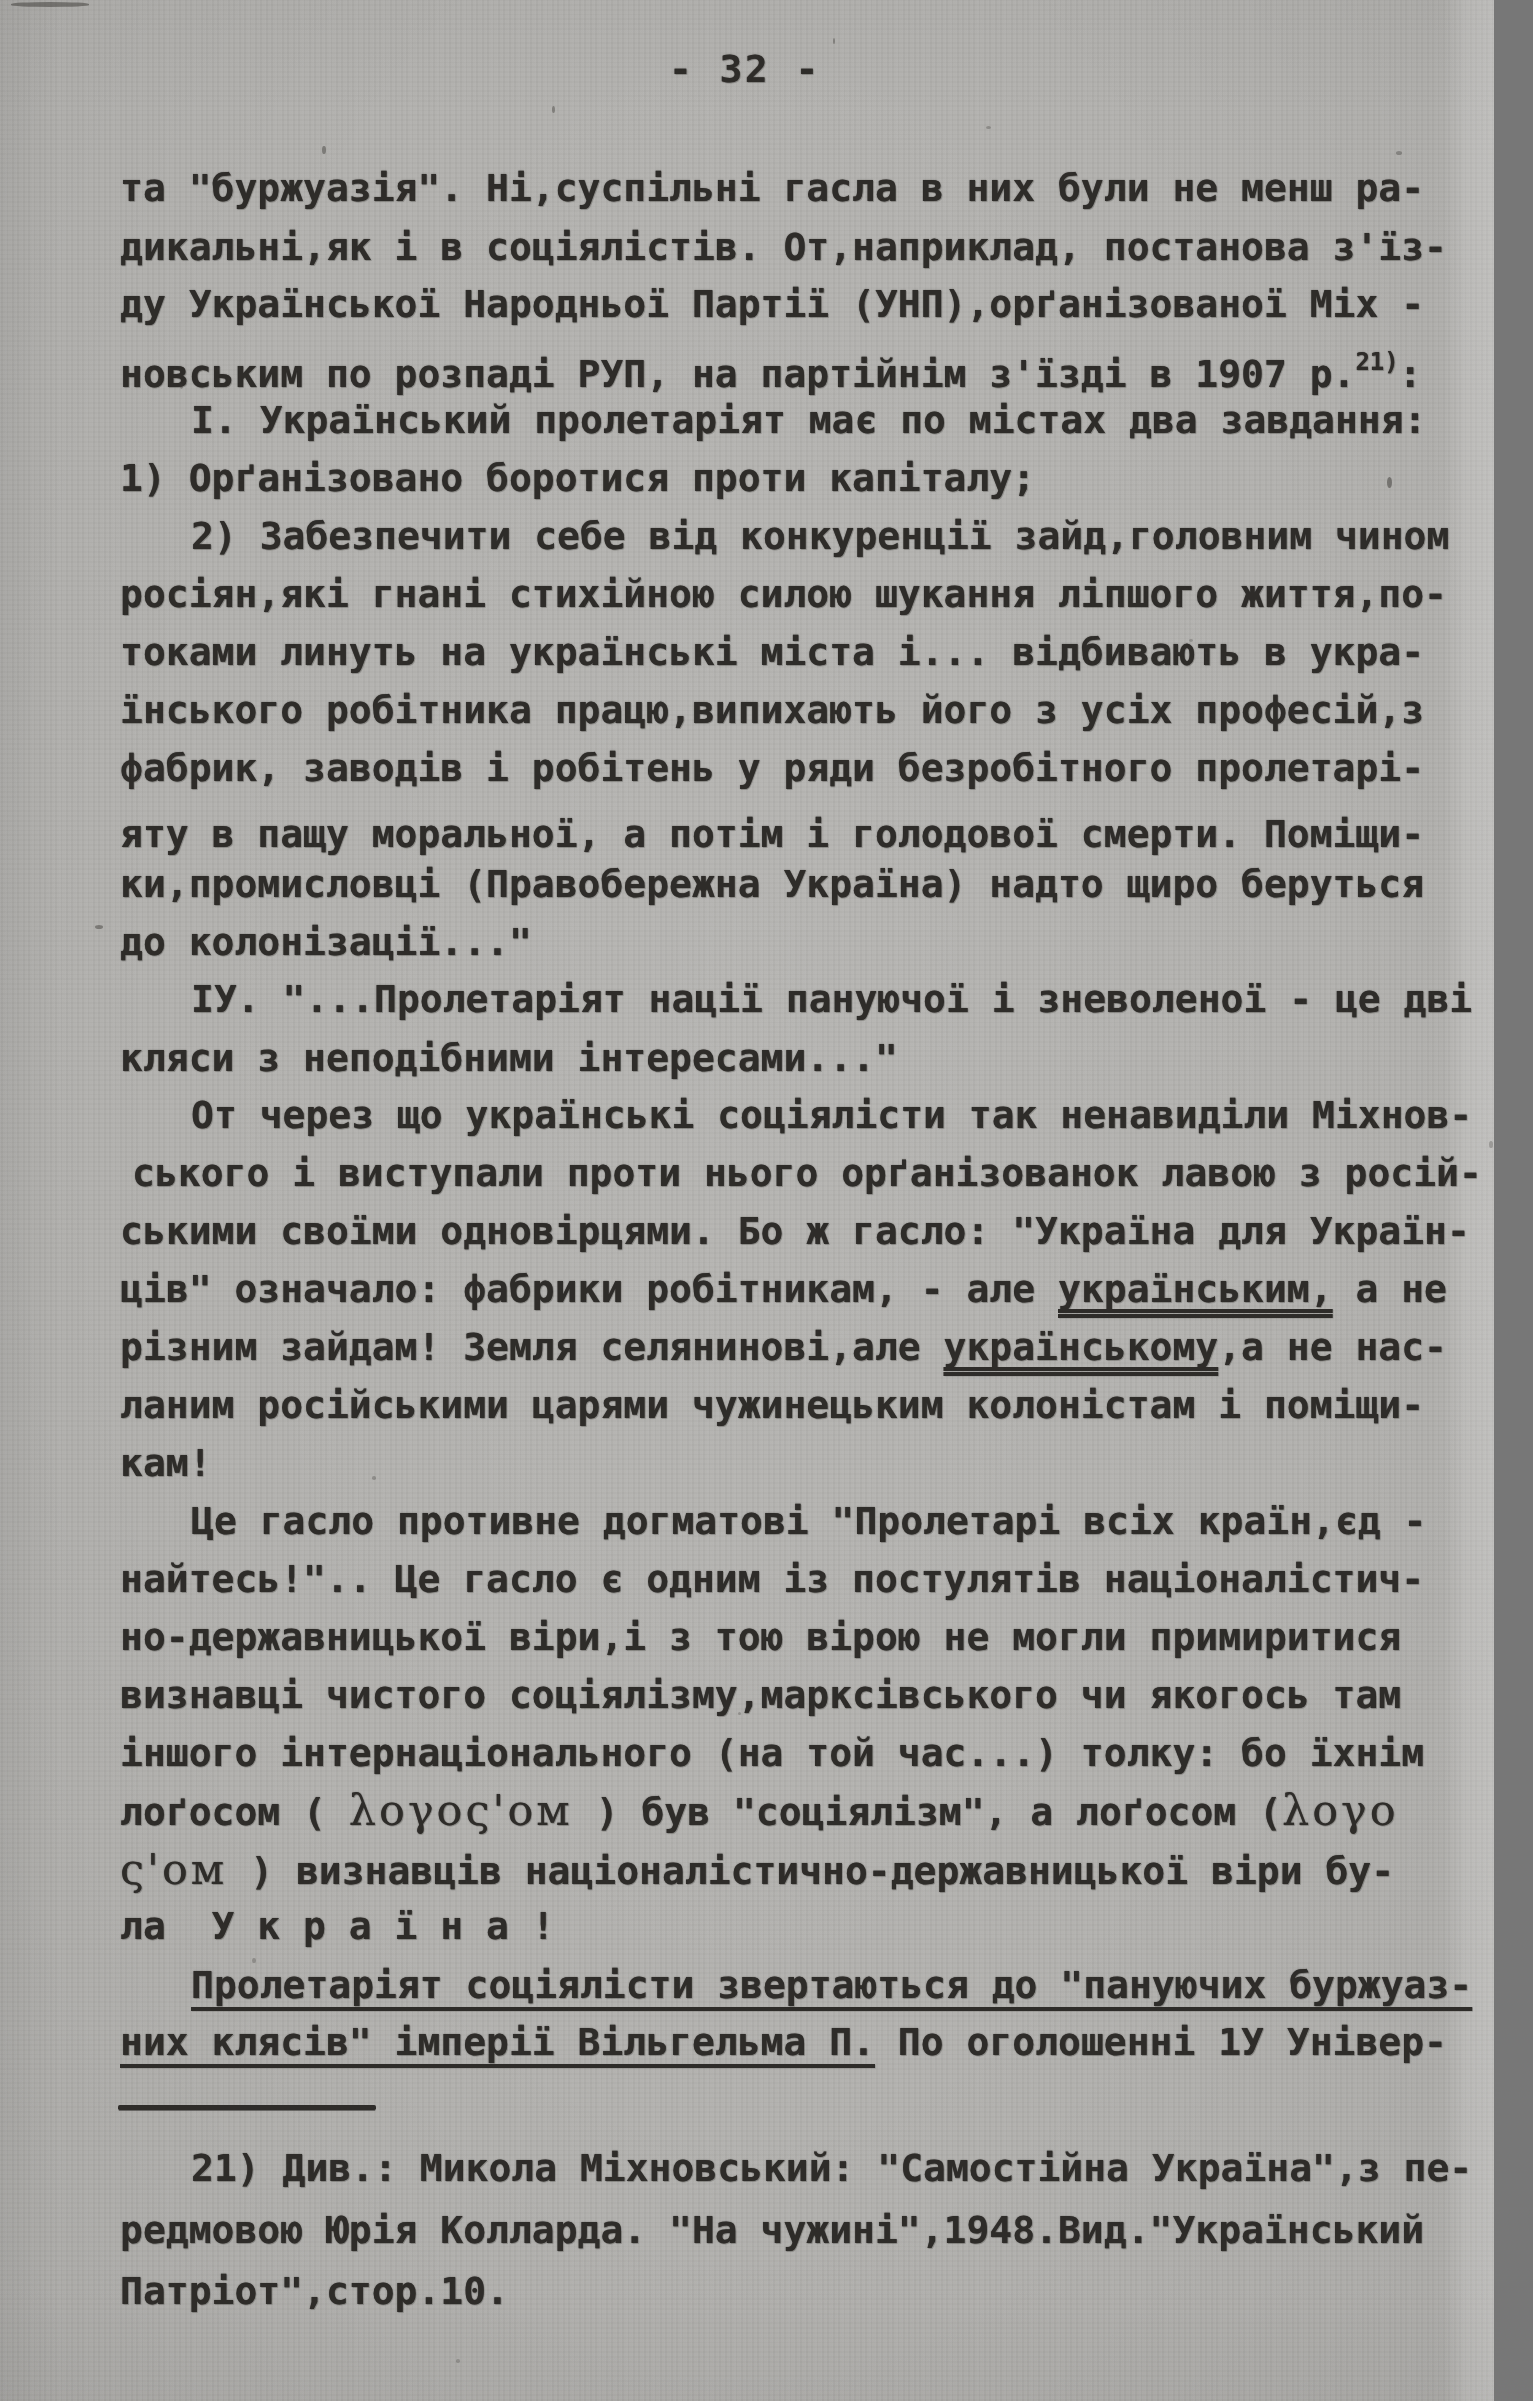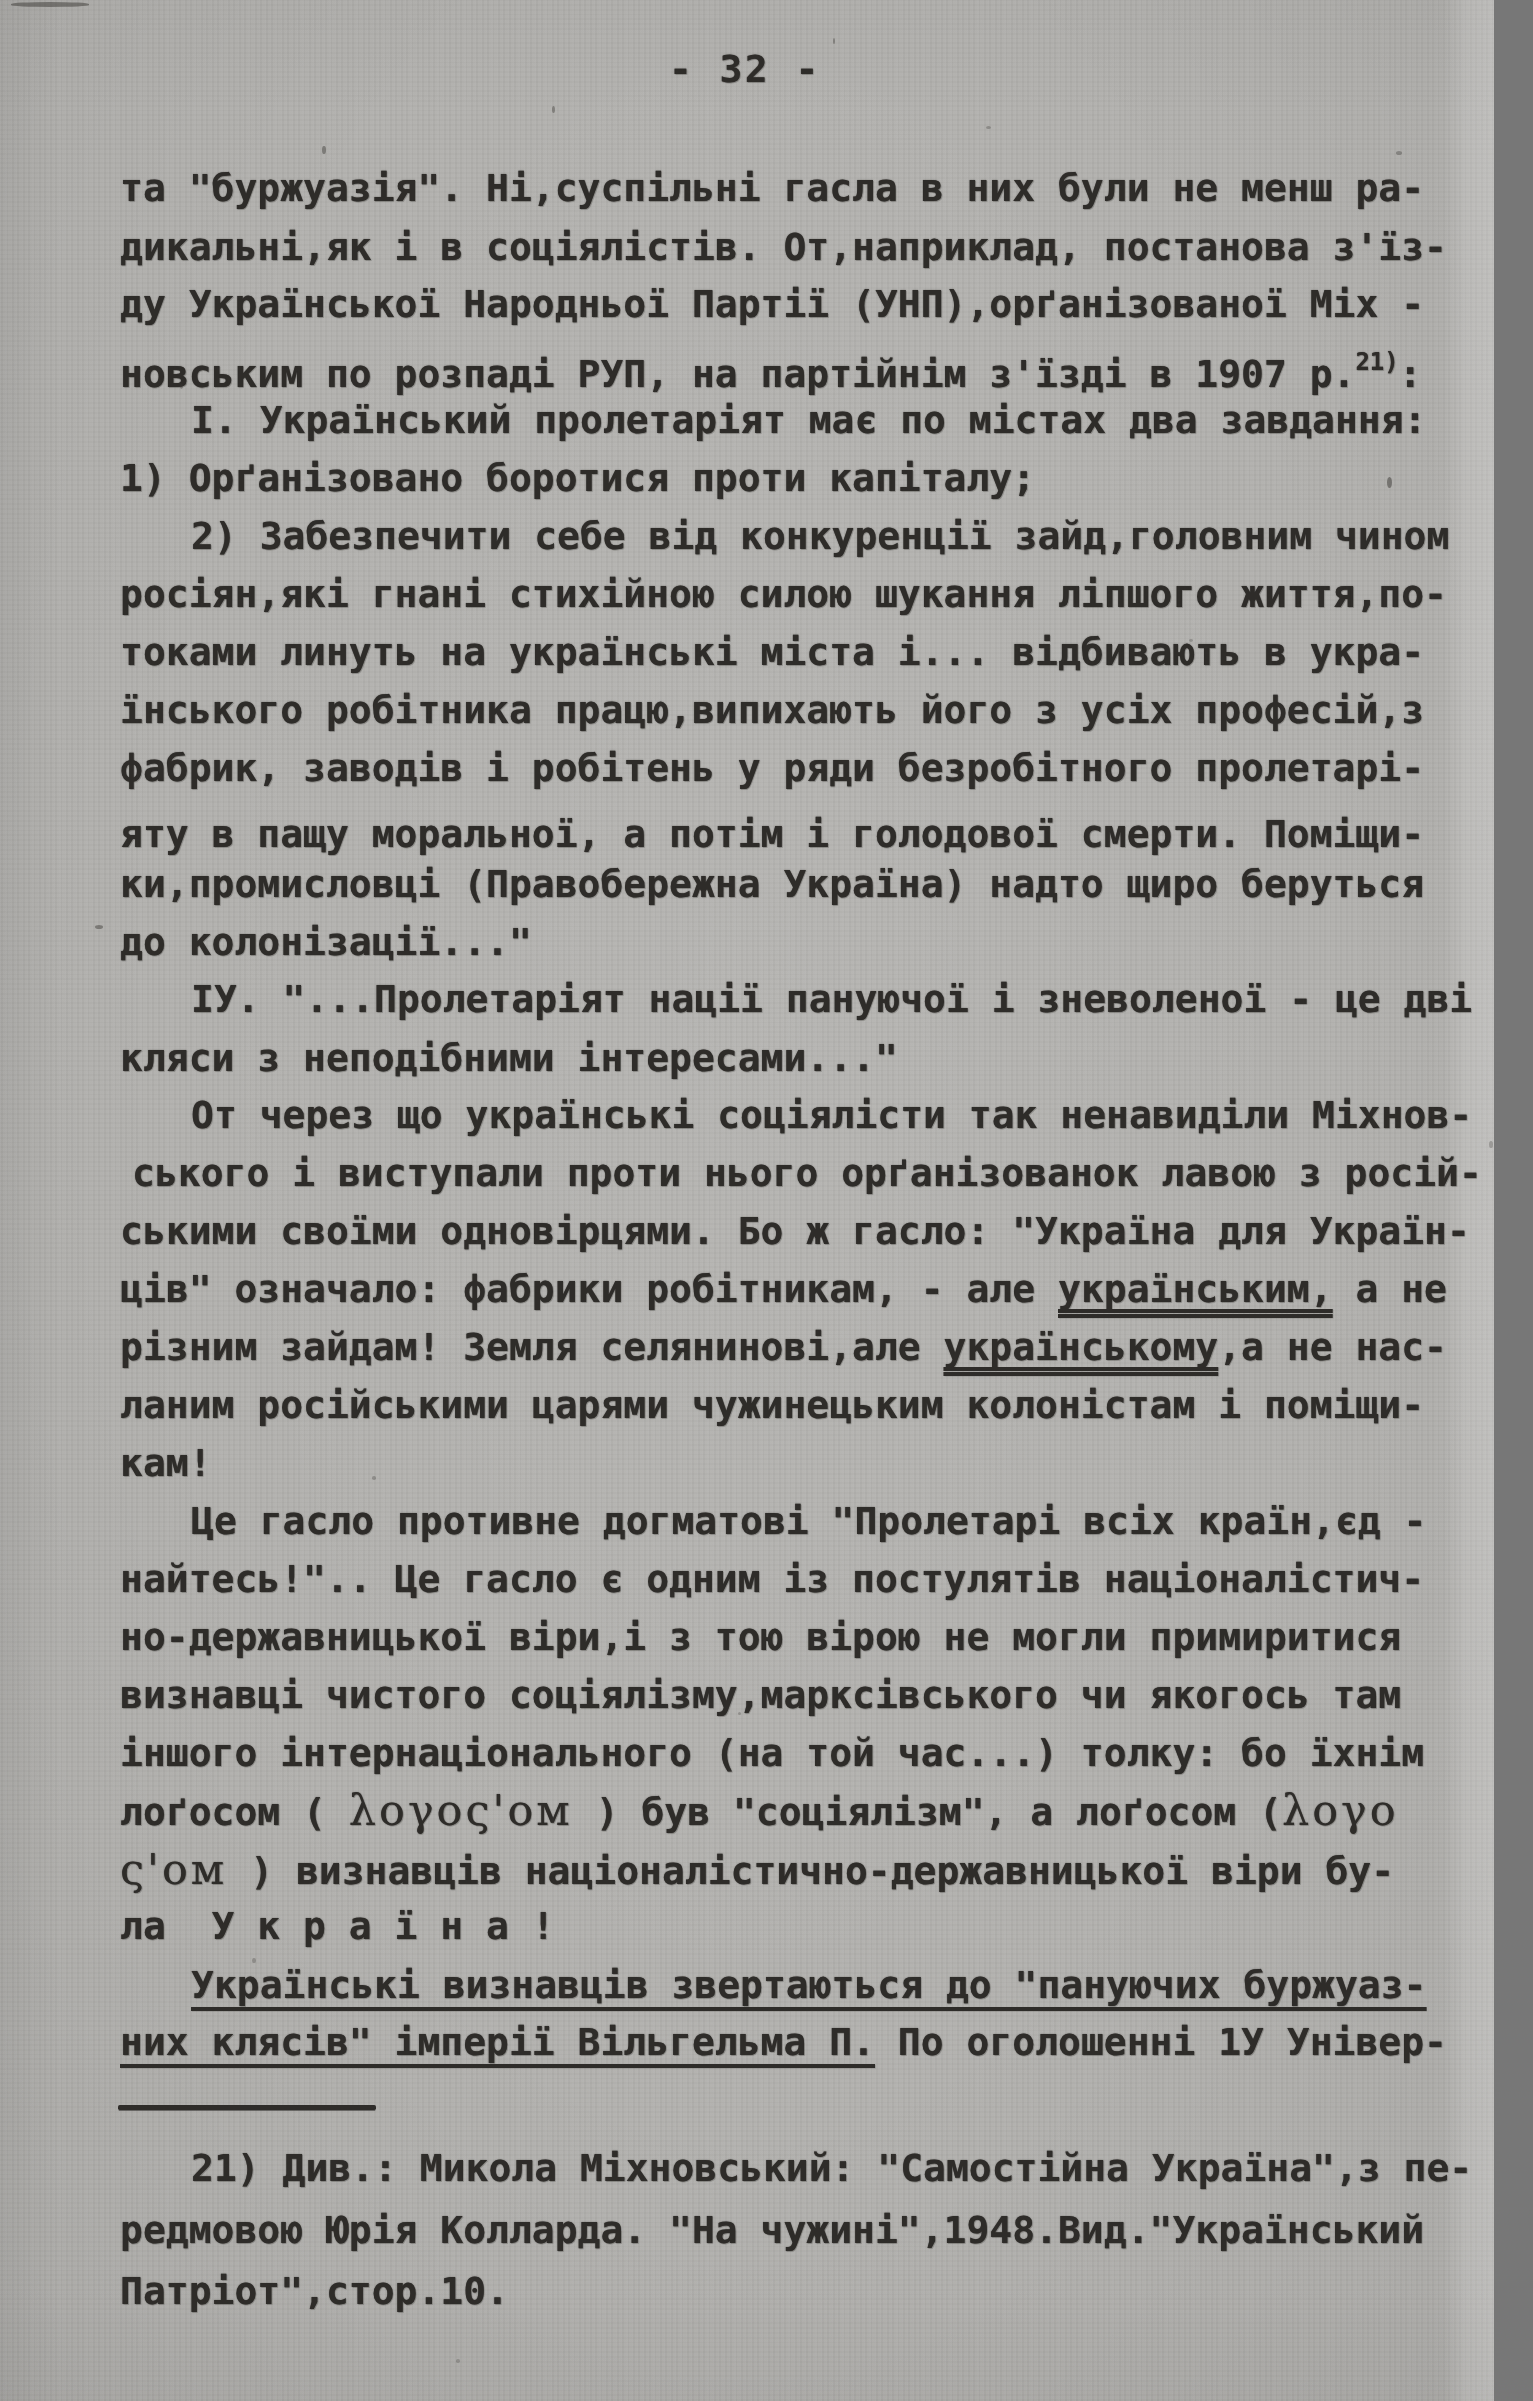--- a/index.html
+++ b/index.html
@@ -106,21 +106,21 @@
       <div class="line" style="top: 1386px; left: 120px;"><span class="seg">ланим російськими царями чужинецьким колоністам і поміщи-</span></div>
       <div class="line" style="top: 1444px; left: 120px;"><span class="seg">кам!</span></div>
       <div class="line" style="top: 1502px; left: 191px;"><span class="seg">Це гасло противне догматові "Пролетарі всіх країн,єд -</span></div>
       <div class="line" style="top: 1560px; left: 120px;"><span class="seg">найтесь!".. Це гасло є одним із постулятів націоналістич-</span></div>
       <div class="line" style="top: 1618px; left: 120px;"><span class="seg">но-державницької віри,і з тою вірою не могли примиритися</span></div>
       <div class="line" style="top: 1676px; left: 120px;"><span class="seg">визнавці чистого соціялізму,марксівського чи якогось там</span></div>
       <div class="line" style="top: 1734px; left: 120px;"><span class="seg">іншого інтернаціонального (на той час...) толку: бо їхнім</span></div>
       <div class="line" style="top: 1791px; left: 120px;"><span class="seg">лоґосом ( </span><span class="seg greek">λογος'ом</span><span class="seg"> ) був "соціялізм", а лоґосом (</span><span class="seg greek">λογο</span></div>
       <div class="line" style="top: 1850px; left: 120px;"><span class="seg greek">ς'ом</span><span class="seg"> ) визнавців націоналістично-державницької віри бу-</span></div>
       <div class="line" style="top: 1907px; left: 120px;"><span class="seg">ла  У к р а ї н а !</span></div>
-      <div class="line" style="top: 1966px; left: 191px;"><span class="seg u">Українські визнавців звертаються до "пануючих буржуаз-</span></div>
+      <div class="line" style="top: 1966px; left: 191px;"><span class="seg u">Пролетаріят соціялісти звертаються до "пануючих буржуаз-</span></div>
       <div class="line" style="top: 2023px; left: 120px;"><span class="seg u">них клясів" імперії Вільгельма П.</span><span class="seg"> По оголошенні 1У Універ-</span></div>
     </div>
 
   <div class="footnote-separator"></div>
 
   <div id="footnote-text">
       <div class="line" style="top: 2149px; left: 191px;"><span class="seg">21) Див.: Микола Міхновський: "Самостійна Україна",з пе-</span></div>
       <div class="line" style="top: 2211px; left: 120px;"><span class="seg">редмовою Юрія Колларда. "На чужині",1948.Вид."Український</span></div>
       <div class="line" style="top: 2272px; left: 120px;"><span class="seg">Патріот",стор.10.</span></div>
     </div>

